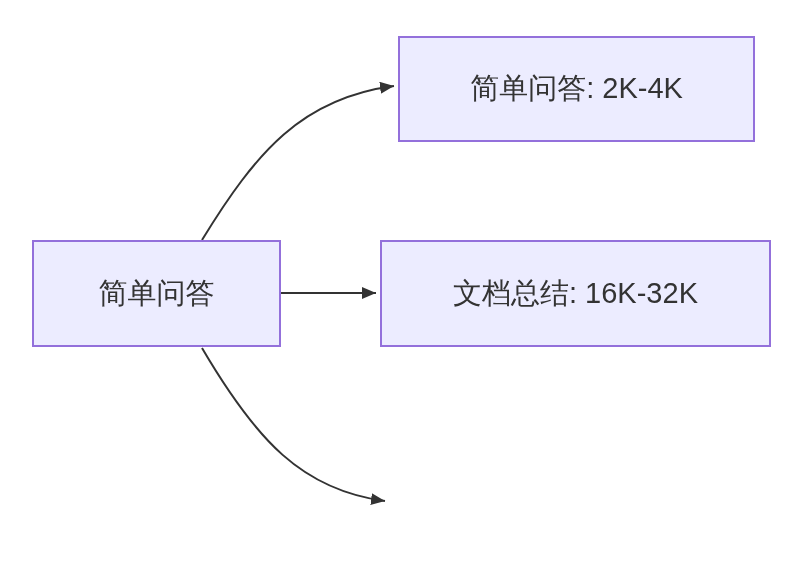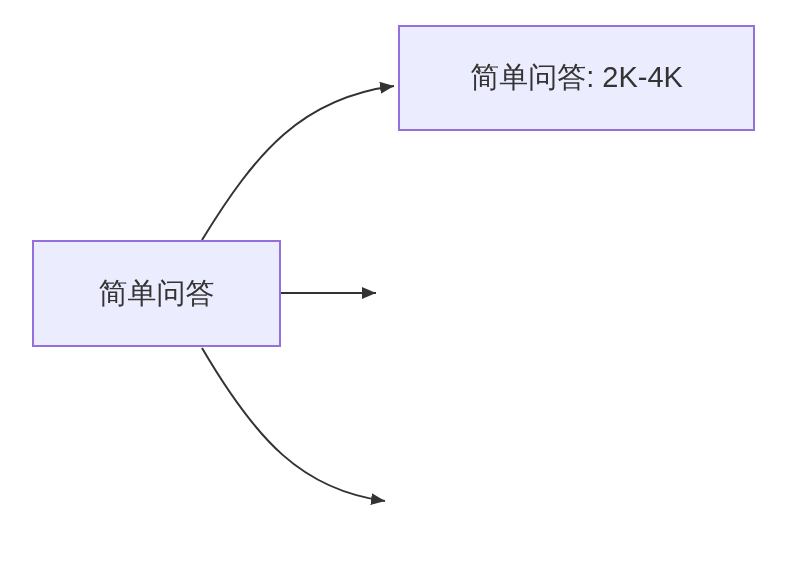--- a/index.html
+++ b/index.html
@@ -61,19 +61,22 @@
     </defs>
     <path class="edge" d="M202,240 C256,152 302,98 394,86" marker-end="url(#arrowhead)"></path>
     <path class="edge" d="M281,293 L376,293" marker-end="url(#arrowhead)"></path>
     <path class="edge" d="M202,348 C256,440 302,490 385,501" marker-end="url(#arrowhead)"></path>
   </svg>
 
   <div class="node" style="left:32px;top:240px;width:249px;height:107px;">
     <span class="label">简单问答</span>
   </div>
 
-  <div class="node" style="left:398px;top:25px;width:357px;height:106px;">
+  <div class="node" style="left:398px;top:36px;width:357px;height:106px;">
     <span class="label">简单问答: 2K-4K</span>
   </div>
 
+  <div class="node" style="left:380px;top:240px;width:391px;height:107px;">
+    <span class="label">文档总结: 16K-32K</span>
+  </div>
 
 
 </div>
 
 </body></html>

